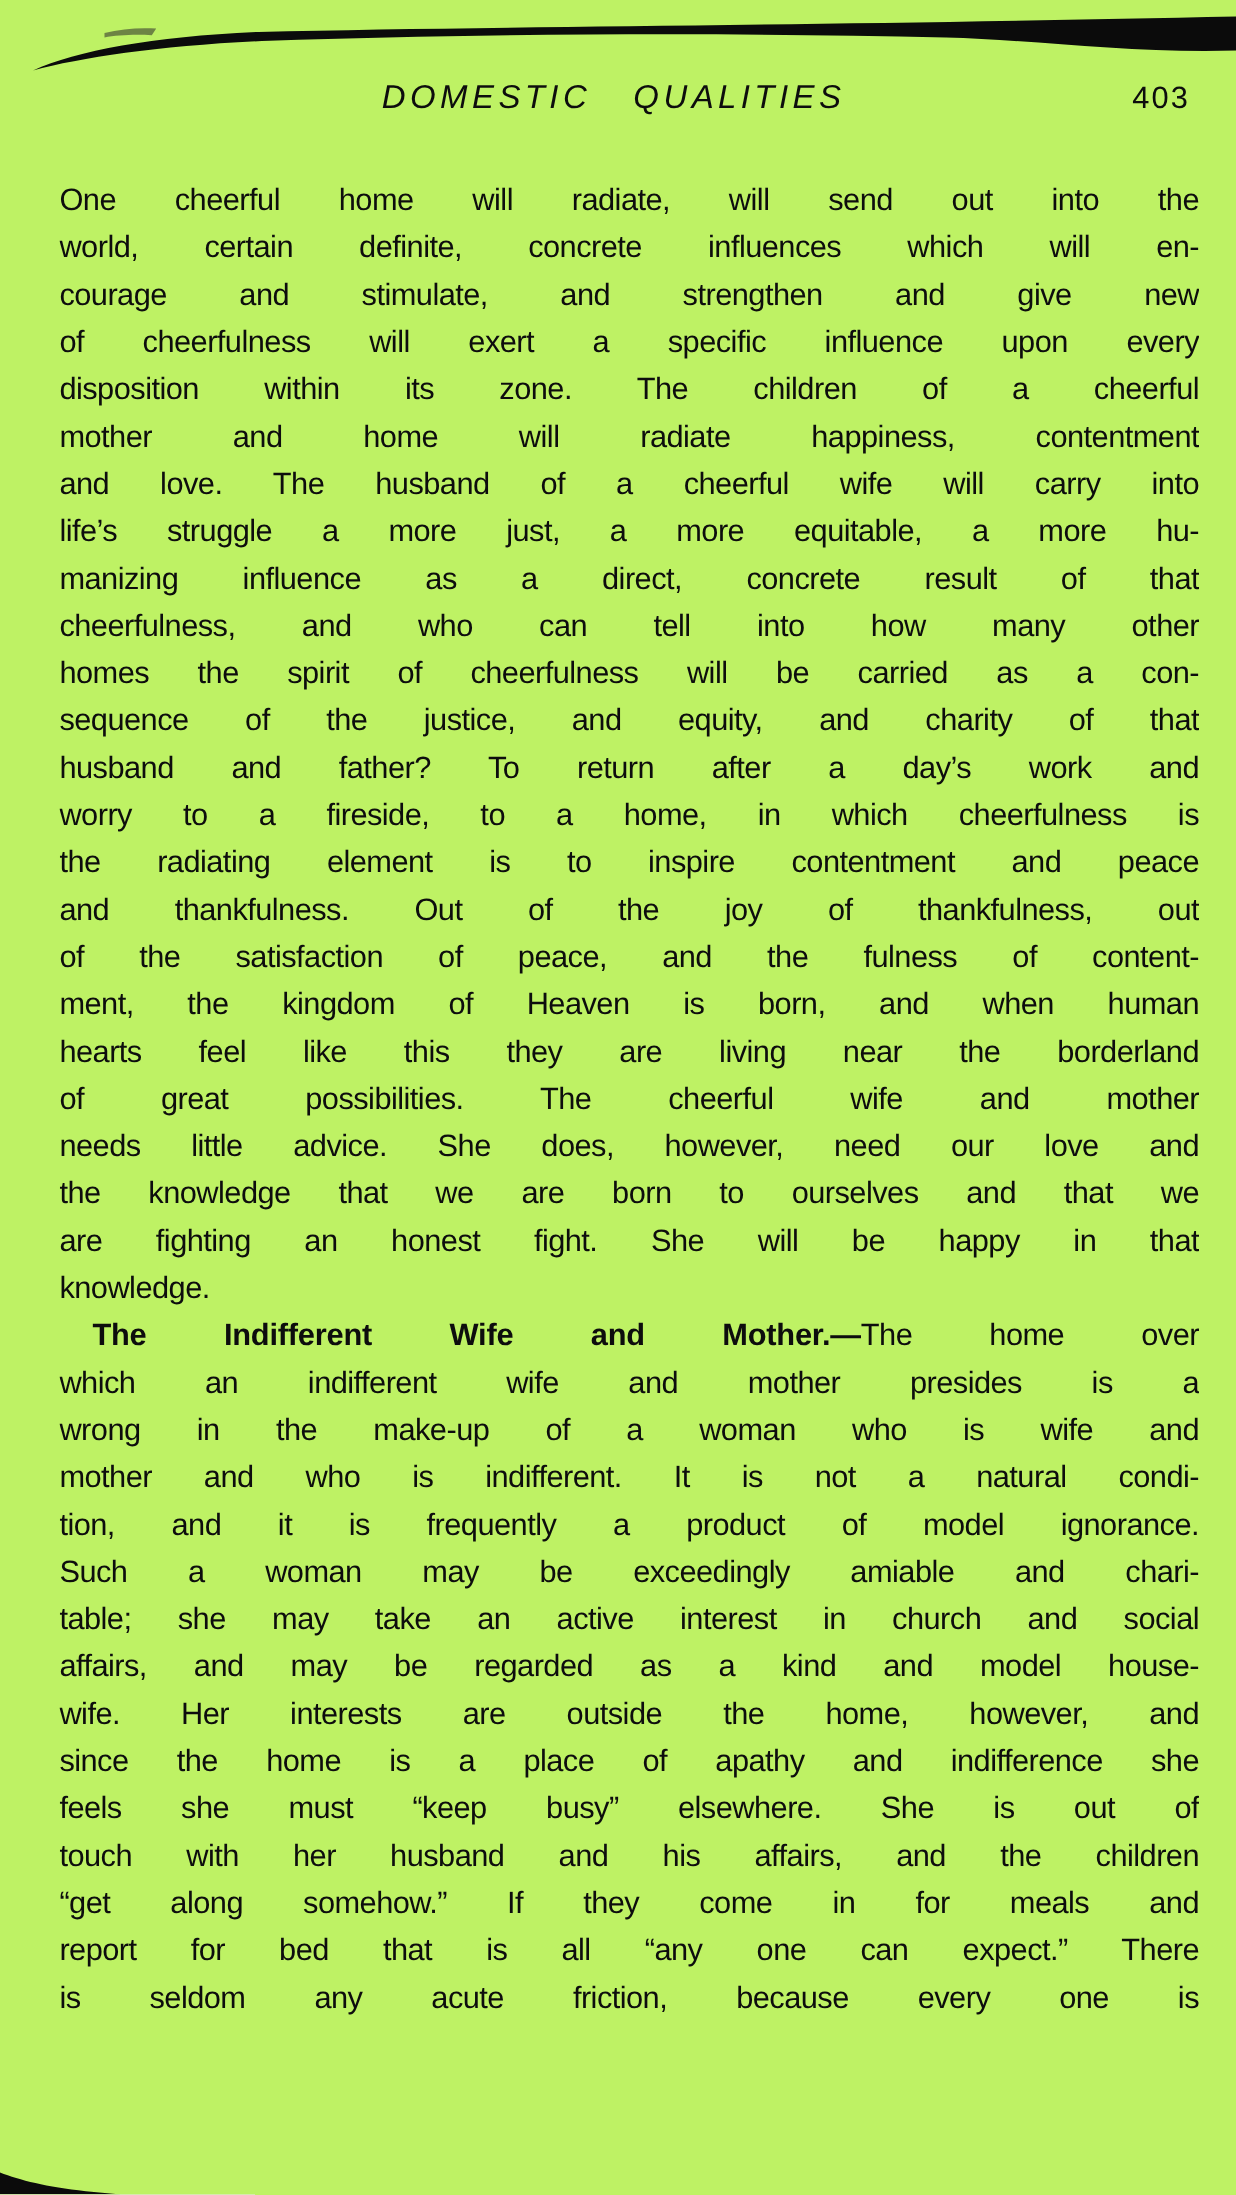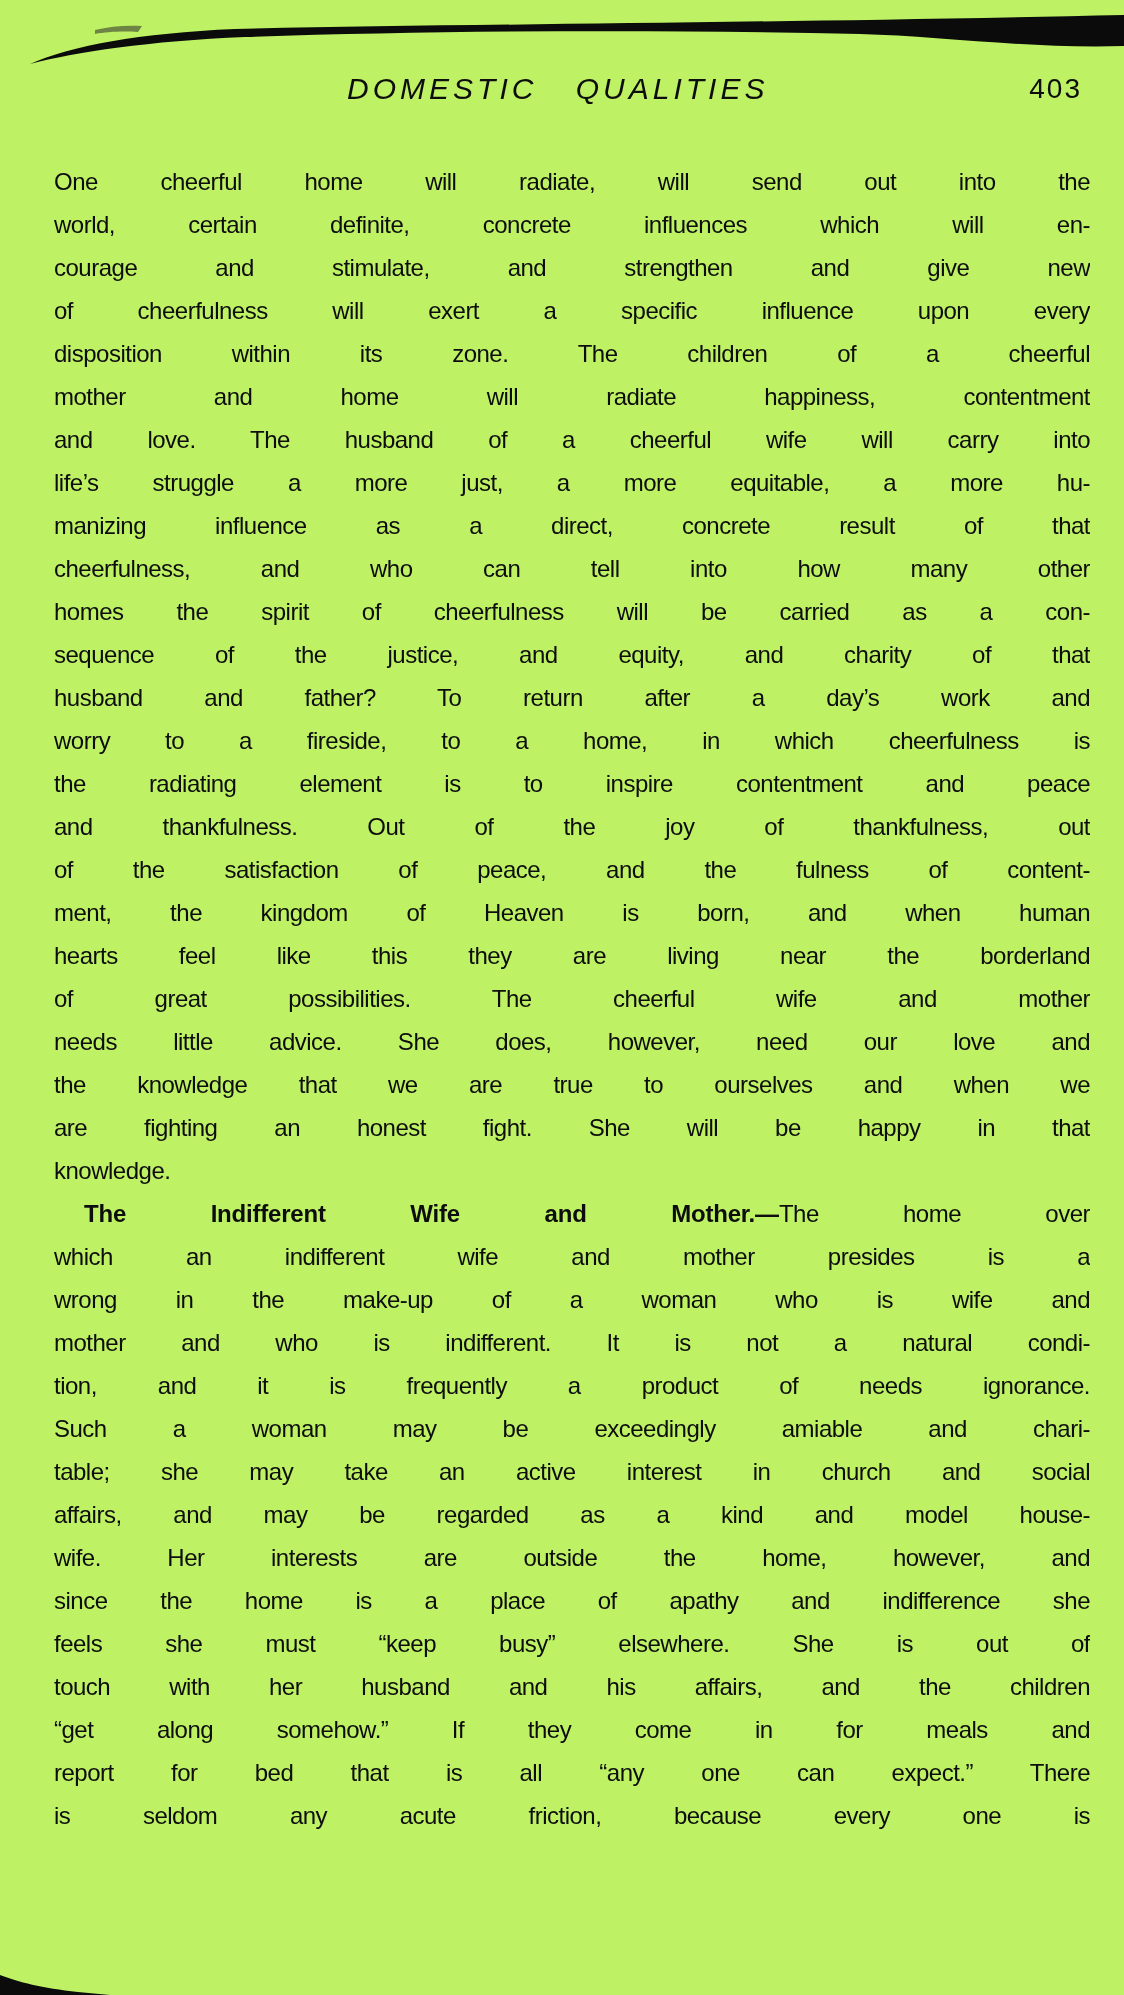--- a/index.html
+++ b/index.html
@@ -49,21 +49,21 @@
     letter-spacing: 2px;
     text-align: center;
   }
   .page-body {
     position: absolute;
     top: 160px;
     left: 54px;
     width: 1036px;
   }
   .line {
-    font-size: 24px;
+    font-size: 28px;
     line-height: 43px;
     letter-spacing: -0.5px;
     text-align: justify;
     text-align-last: justify;
     overflow: hidden;
     max-height: 43px;
   }
   .line.lastline { text-align-last: left; }
   .line.indent { text-indent: 30px; }
   .lead { font-weight: bold; letter-spacing: -0.2px; margin-top: 38px; }
@@ -98,28 +98,28 @@
       <div class="line">sequence of the justice, and equity, and charity of that</div>
       <div class="line">husband and father? To return after a day’s work and</div>
       <div class="line">worry to a fireside, to a home, in which cheerfulness is</div>
       <div class="line">the radiating element is to inspire contentment and peace</div>
       <div class="line">and thankfulness. Out of the joy of thankfulness, out</div>
       <div class="line">of the satisfaction of peace, and the fulness of content-</div>
       <div class="line">ment, the kingdom of Heaven is born, and when human</div>
       <div class="line">hearts feel like this they are living near the borderland</div>
       <div class="line">of great possibilities. The cheerful wife and mother</div>
       <div class="line">needs little advice. She does, however, need our love and</div>
-      <div class="line">the knowledge that we are true to ourselves and when we</div>
+      <div class="line">the knowledge that we are born to ourselves and that we</div>
       <div class="line">are fighting an honest fight. She will be happy in that</div>
       <div class="line lastline">knowledge.</div>
       <div class="line indent"><strong class="lead">The Indifferent Wife and Mother.—</strong>The home over</div>
       <div class="line">which an indifferent wife and mother presides is a</div>
       <div class="line">wrong in the make-up of a woman who is wife and</div>
       <div class="line">mother and who is indifferent. It is not a natural condi-</div>
-      <div class="line">tion, and it is frequently a product of needs ignorance.</div>
+      <div class="line">tion, and it is frequently a product of model ignorance.</div>
       <div class="line">Such a woman may be exceedingly amiable and chari-</div>
       <div class="line">table; she may take an active interest in church and social</div>
       <div class="line">affairs, and may be regarded as a kind and model house-</div>
       <div class="line">wife. Her interests are outside the home, however, and</div>
       <div class="line">since the home is a place of apathy and indifference she</div>
       <div class="line">feels she must “keep busy” elsewhere. She is out of</div>
       <div class="line">touch with her husband and his affairs, and the children</div>
       <div class="line">“get along somehow.” If they come in for meals and</div>
       <div class="line">report for bed that is all “any one can expect.” There</div>
       <div class="line">is seldom any acute friction, because every one is</div>

